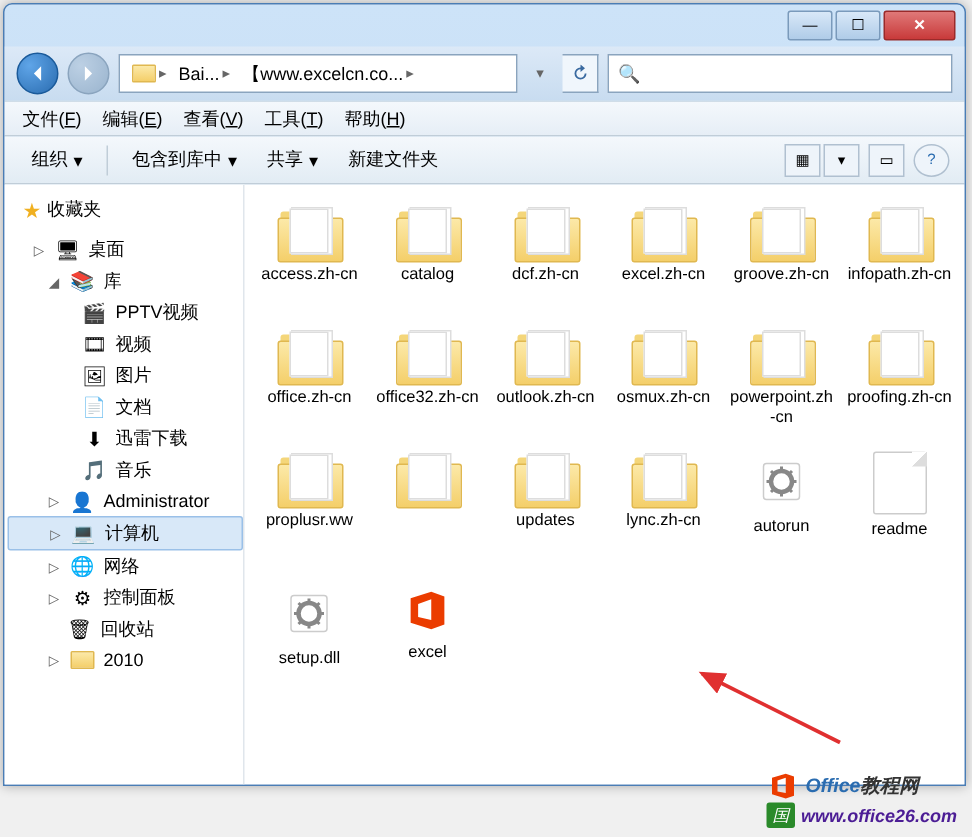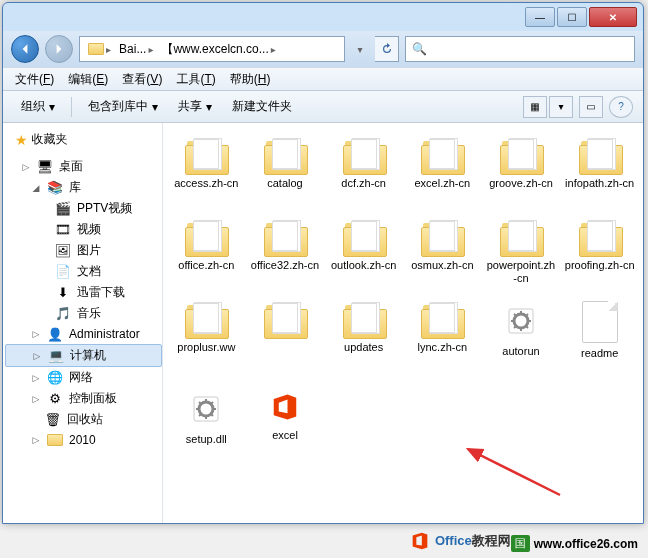--- a/index.html
+++ b/index.html
@@ -68,26 +68,26 @@
   .office-icon svg { width:30px; height:30px; }
   
   
   .status { height:30px; background:linear-gradient(#f4f8fc,#e2ecf4); border-top:1px solid #c0cdd8; display:flex; align-items:center; padding:0 12px; font-size:12px; gap:8px; }
   .status .sf { width:22px; height:18px; }
   
   
   .arrow { position:absolute; left:450px; top:445px; pointer-events:none; }
   
   
-  .watermark { position:absolute; right:10px; bottom:6px; display:flex; flex-direction:row; align-items:flex-end; font-size:13px; }
+  .watermark { position:absolute; right:10px; bottom:6px; display:flex; flex-direction:column; font-size:13px;font-style:italic; }
   .wm-top { display:flex; align-items:center; gap:4px; color:#333; font-weight:bold; }
   .wm-top .blue { color:#2a6cb0; }
   .wm-bottom { display:flex; align-items:center; gap:4px; font-size:12px; }
   .wm-bottom .badge { background:#2a8a2a; color:#fff; padding:1px 4px; border-radius:2px; font-size:11px; }
-  .wm-bottom .url { color:#000000; font-weight:bold; }
+  .wm-bottom .url { color:#4c1d95; font-weight:bold; }
   
   .folder-small { width:16px; height:12px; background:linear-gradient(#fce9a8,#f4cf6a); border-radius:1px; border:1px solid #e0b850; display:inline-block; position:relative; }
 </style>
 </head>
 <body>
 
 <div class="window">
 
   <div class="titlebar">
     <div class="win-btn win-min">

